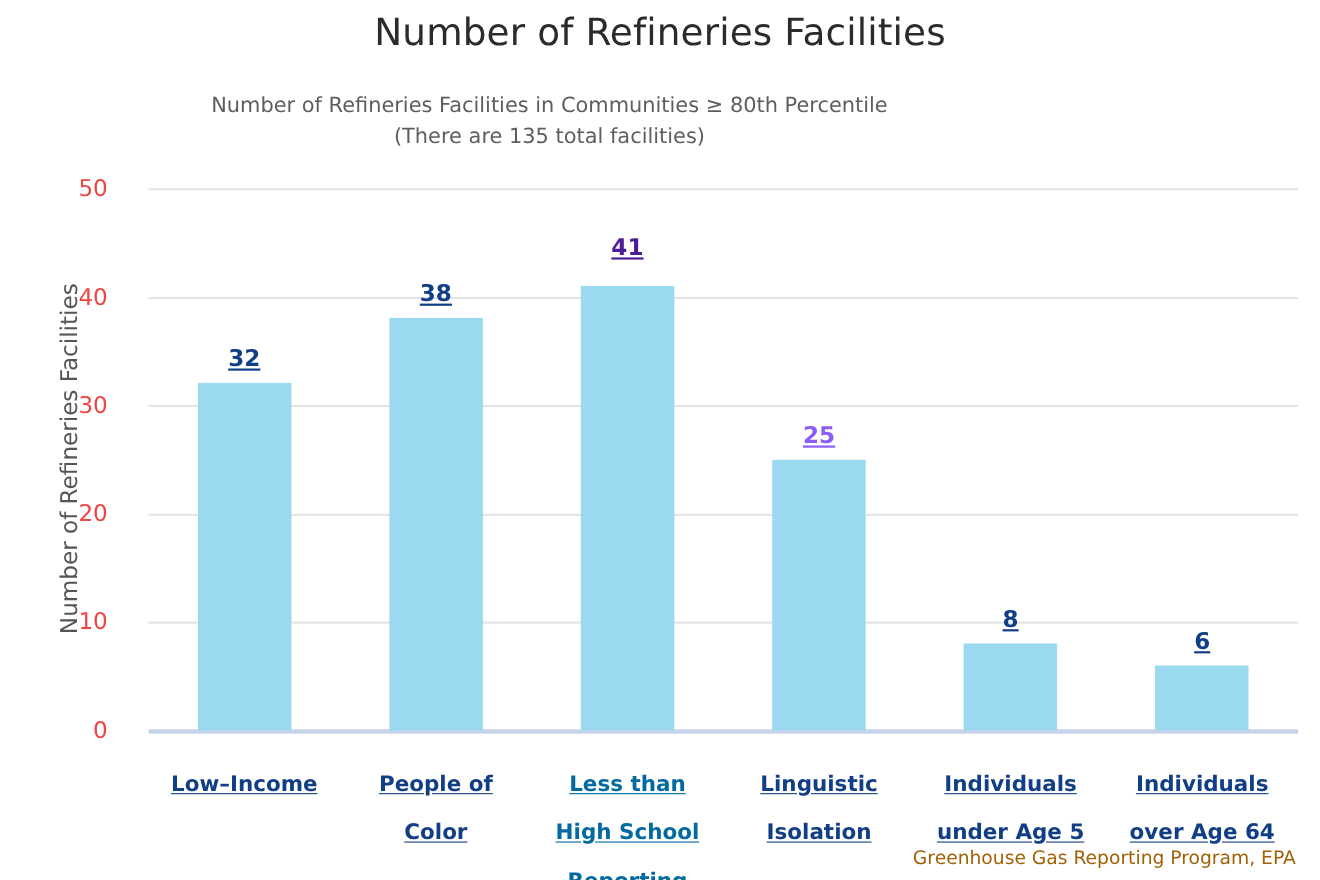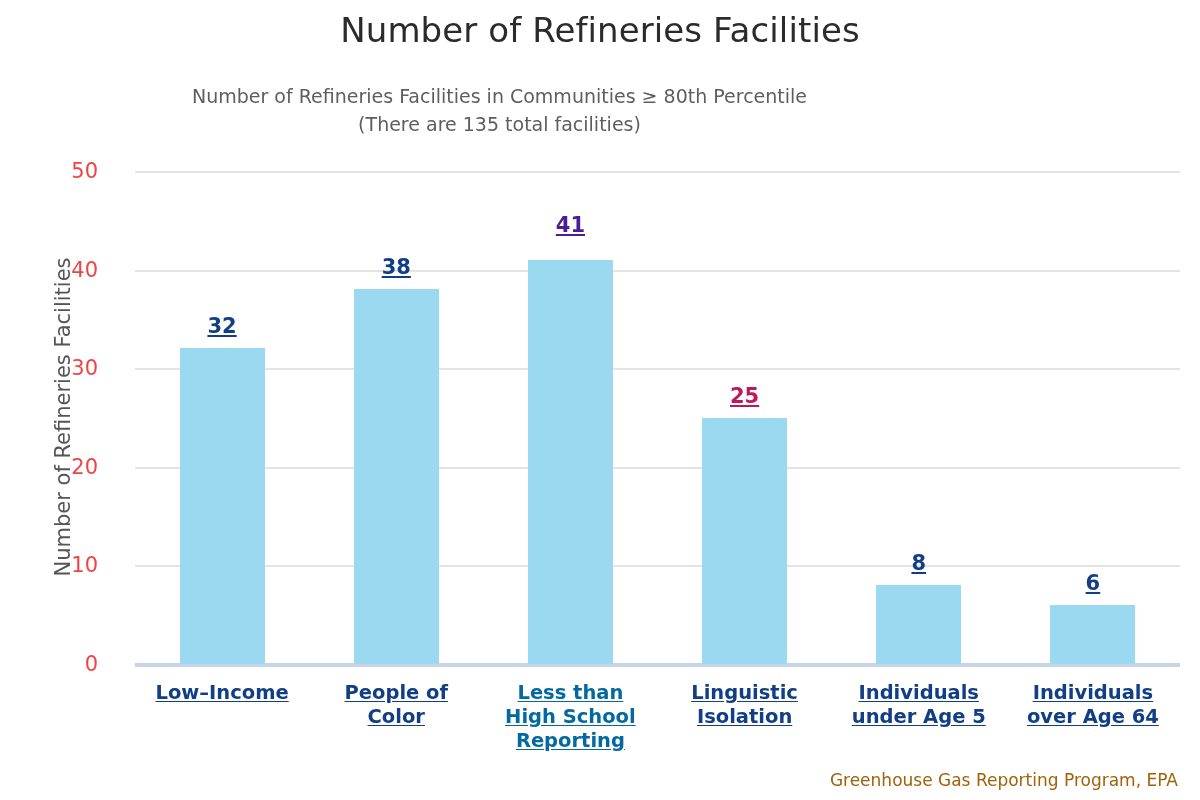--- a/index.html
+++ b/index.html
@@ -121,20 +121,21 @@
     font-size: 19.5px;
     font-weight: bold;
     color: #123e86;
     line-height: 24px;
     transform: translateX(-50%);
   }
   .xcat span {
     display: block;
     text-decoration: underline;
     text-underline-offset: 2px;
+    margin-top: 20px;
   }
 
   
   .source {
     position: absolute;
     right: 22px;
     top: 770px;
     font-size: 17px;
     color: #a16207;
     white-space: nowrap;
@@ -179,21 +180,21 @@
         <div class="bar" title="Linguistic Isolation: 25" style="left: 567.083px; height: 246.5px; background: rgb(155, 217, 240);"></div>
         <div class="bar" title="Individuals under Age 5: 8" style="left: 741.25px; height: 78.88px; background: rgb(155, 217, 240);"></div>
         <div class="bar" title="Individuals over Age 64: 6" style="left: 915.417px; height: 59.16px; background: rgb(155, 217, 240);"></div>
       </div>
   </div>
 
   <div id="valuelabels">
       <div class="bar-value" style="left: 222.083px; top: 314.48px; color: rgb(18, 62, 134);">32</div>
       <div class="bar-value" style="left: 396.25px; top: 255.32px; color: rgb(18, 62, 134);">38</div>
       <div class="bar-value" style="left: 570.417px; top: 213px; color: #4c1d95; text-decoration: underline;">41</div>
-      <div class="bar-value" style="left: 744.583px; top: 383.5px; color: #be185d;">25</div>
+      <div class="bar-value" style="left: 744.583px; top: 383.5px; color: #8b5cf6;">25</div>
       <div class="bar-value" style="left: 918.75px; top: 551.12px; color: rgb(18, 62, 134);">8</div>
       <div class="bar-value" style="left: 1092.92px; top: 570.84px; color: rgb(18, 62, 134);">6</div>
     </div>
   <div id="xcats">
       <div class="xcat" style="left: 222.083px; color: rgb(18, 62, 134);">
         <span>Low–Income</span>
       </div>
       <div class="xcat" style="left: 396.25px; color: rgb(18, 62, 134);">
         <span>People of</span>
         <span>Color</span>

